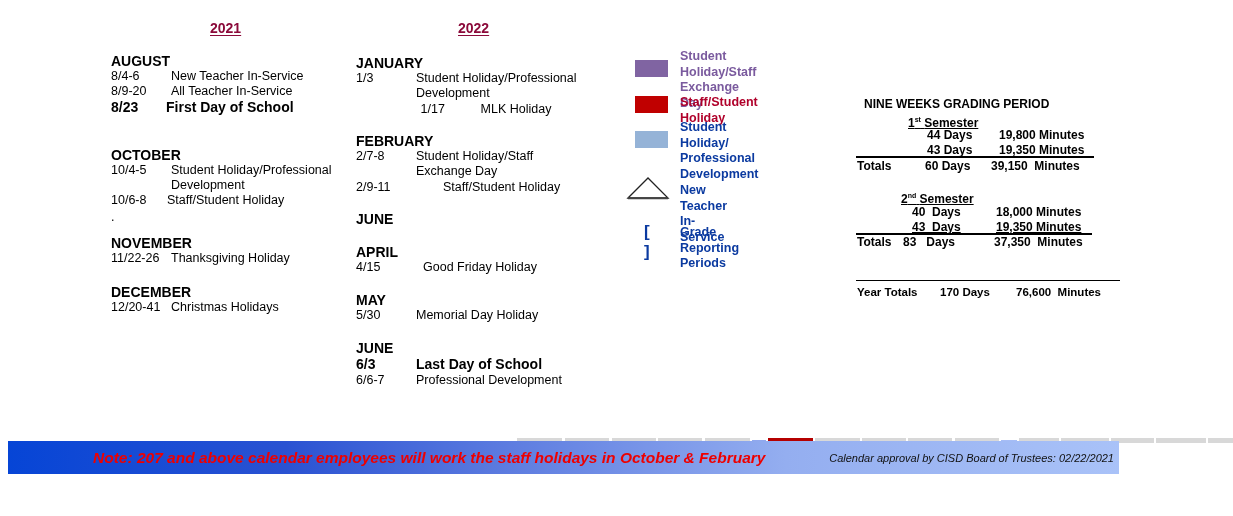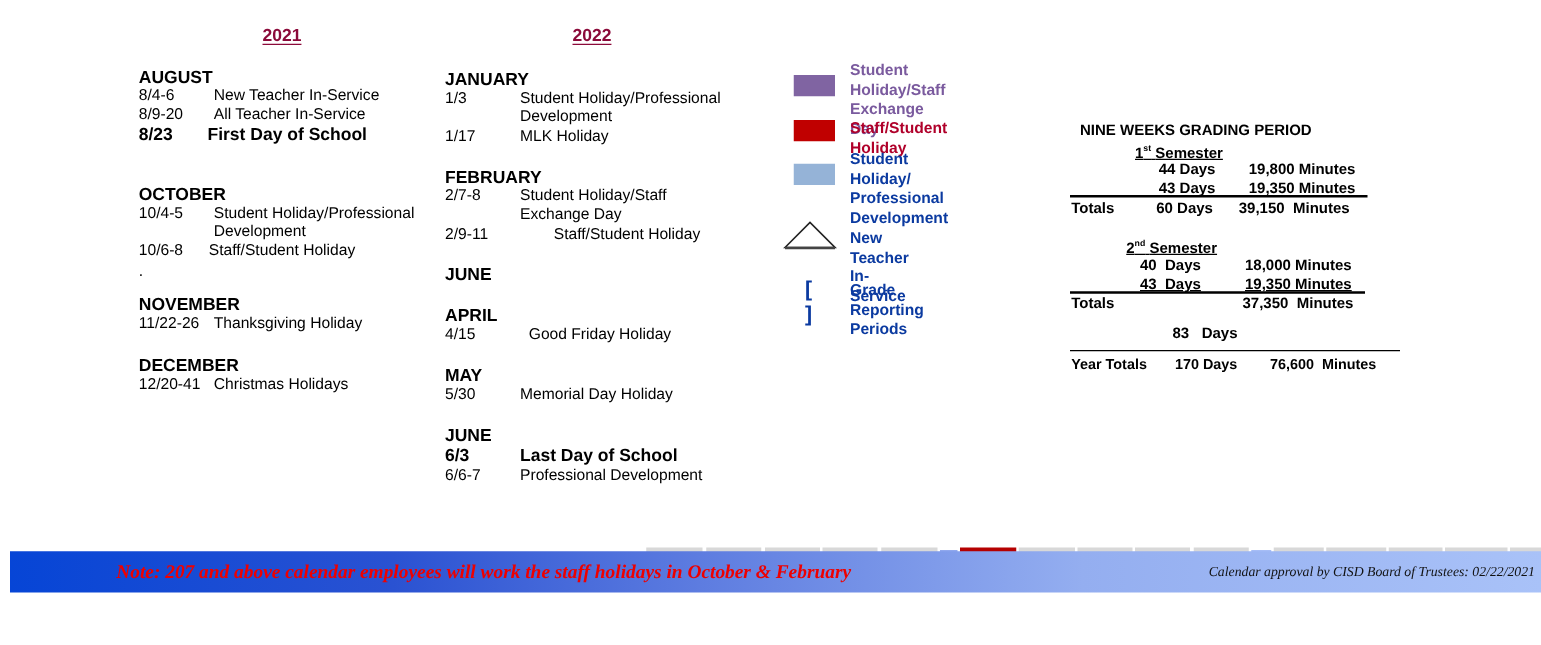--- a/index.html
+++ b/index.html
@@ -8,22 +8,22 @@
   .abs { position: absolute; }
   .year { font-weight: bold; font-size: 14px; color: #8b0a3a; text-decoration: underline; text-underline-offset: 2px; }
   .month { font-weight: bold; font-size: 14px; line-height: 16px; }
   .row { font-size: 12.5px; line-height: 15px; display: flex; }
   .row .d { flex: 0 0 auto; }
   .row .t { }
   .row.big { font-size: 14px; font-weight: bold; line-height: 17px; }
   .legend-text { font-size: 12.5px; font-weight: bold; line-height: 15.5px; }
   .sw { position: absolute; width: 33px; height: 17px; }
   .gp { font-size: 12px; font-weight: bold; line-height: 15.5px; white-space: nowrap; }
-  .footer { position: absolute; left: 8px; top: 441px; width: 1225px; height: 33px;
-            background: linear-gradient(90deg, #0645d6 0%, #2a52d2 25%, #5d7ce0 45%, #94aef0 70%, #a9c2f8 100%); font-family: Liberation Serif, serif; }
+  .footer { position: absolute; left: 8px; top: 441px; width: 1111px; height: 33px;
+            background: linear-gradient(90deg, #0645d6 0%, #2a52d2 25%, #5d7ce0 45%, #94aef0 70%, #a9c2f8 100%); }
   .note { position: absolute; left: 85px; top: 8px; font-size: 15.5px; font-weight: bold; font-style: italic; color: #ee0000; white-space: nowrap; }
   .approval { position: absolute; right: 5px; top: 11px; font-size: 11px; font-style: italic; color: #111; white-space: nowrap; }
   .tab { position: absolute; top: 438px; height: 5px; background: #d8d8d8; }
 </style>
 </head>
 <body>
 
 <div class="abs year" style="left:210px; top:20px;">2021</div>
 <div class="abs year" style="left:458px; top:20px;">2022</div>
 
@@ -77,21 +77,21 @@
   </div>
 </div>
 
 <div class="abs" style="left:356px; top:55px; width:260px;">
   <div>
     <div class="month">JANUARY</div>
     <div class="row">
         <span class="d" style="width:60px">1/3</span>
         <span class="t"><span>Student Holiday/Professional</span><br><span>Development</span></span>
       </div>
-    <div class="row" style="margin-top:1px;">
+    <div class="row" style="margin-top:1px;justify-content:center;">
         <span class="d" style="width:60px">1/17</span>
         <span class="t">MLK Holiday</span>
       </div>
   </div>
 
   <div style="margin-top:16px;">
     <div class="month">FEBRUARY</div>
     <div class="row">
         <span class="d" style="width:60px">2/7-8</span>
         <span class="t"><span>Student Holiday/Staff</span><br><span>Exchange Day</span></span>
@@ -171,21 +171,21 @@
 <div class="abs gp" style="left:925px; top:159px;">60 Days</div>
 <div class="abs gp" style="left:991px; top:159px; white-space:pre;">39,150  Minutes</div>
 
 <div class="abs gp" style="left:901px; top:188px; text-decoration:underline;"><span>2</span><sup style="font-size:7px;">nd</sup> <span>Semester</span></div>
 <div class="abs gp" style="left:912px; top:205px; white-space:pre;">40  Days</div>
 <div class="abs gp" style="left:996px; top:205px;">18,000 Minutes</div>
 <div class="abs gp" style="left:912px; top:220px; white-space:pre; text-decoration:underline;">43  Days</div>
 <div class="abs gp" style="left:996px; top:220px; text-decoration:underline;">19,350 Minutes</div>
 <div class="abs" style="left:856px; top:233px; width:236px; height:2px; background:#000;"></div>
 <div class="abs gp" style="left:857px; top:235px;">Totals</div>
-<div class="abs gp" style="left:938px; top:235px; white-space:pre;margin-top:24px;">83   Days</div>
+<div class="abs gp" style="left:903px; top:235px; white-space:pre;">83   Days</div>
 <div class="abs gp" style="left:994px; top:235px; white-space:pre;">37,350  Minutes</div>
 
 <div class="abs" style="left:856px; top:280px; width:264px; height:1px; background:#000;"></div>
 <div class="abs gp" style="left:857px; top:285px; font-size:11.5px;">Year Totals</div>
 <div class="abs gp" style="left:940px; top:285px; font-size:11.5px;">170 Days</div>
 <div class="abs gp" style="left:1016px; top:285px; font-size:11.5px; white-space:pre;">76,600  Minutes</div>
 
 <div>
   <div class="tab" style="left:517px; width:45px;"></div>
   <div class="tab" style="left:565px; width:44px;"></div>

